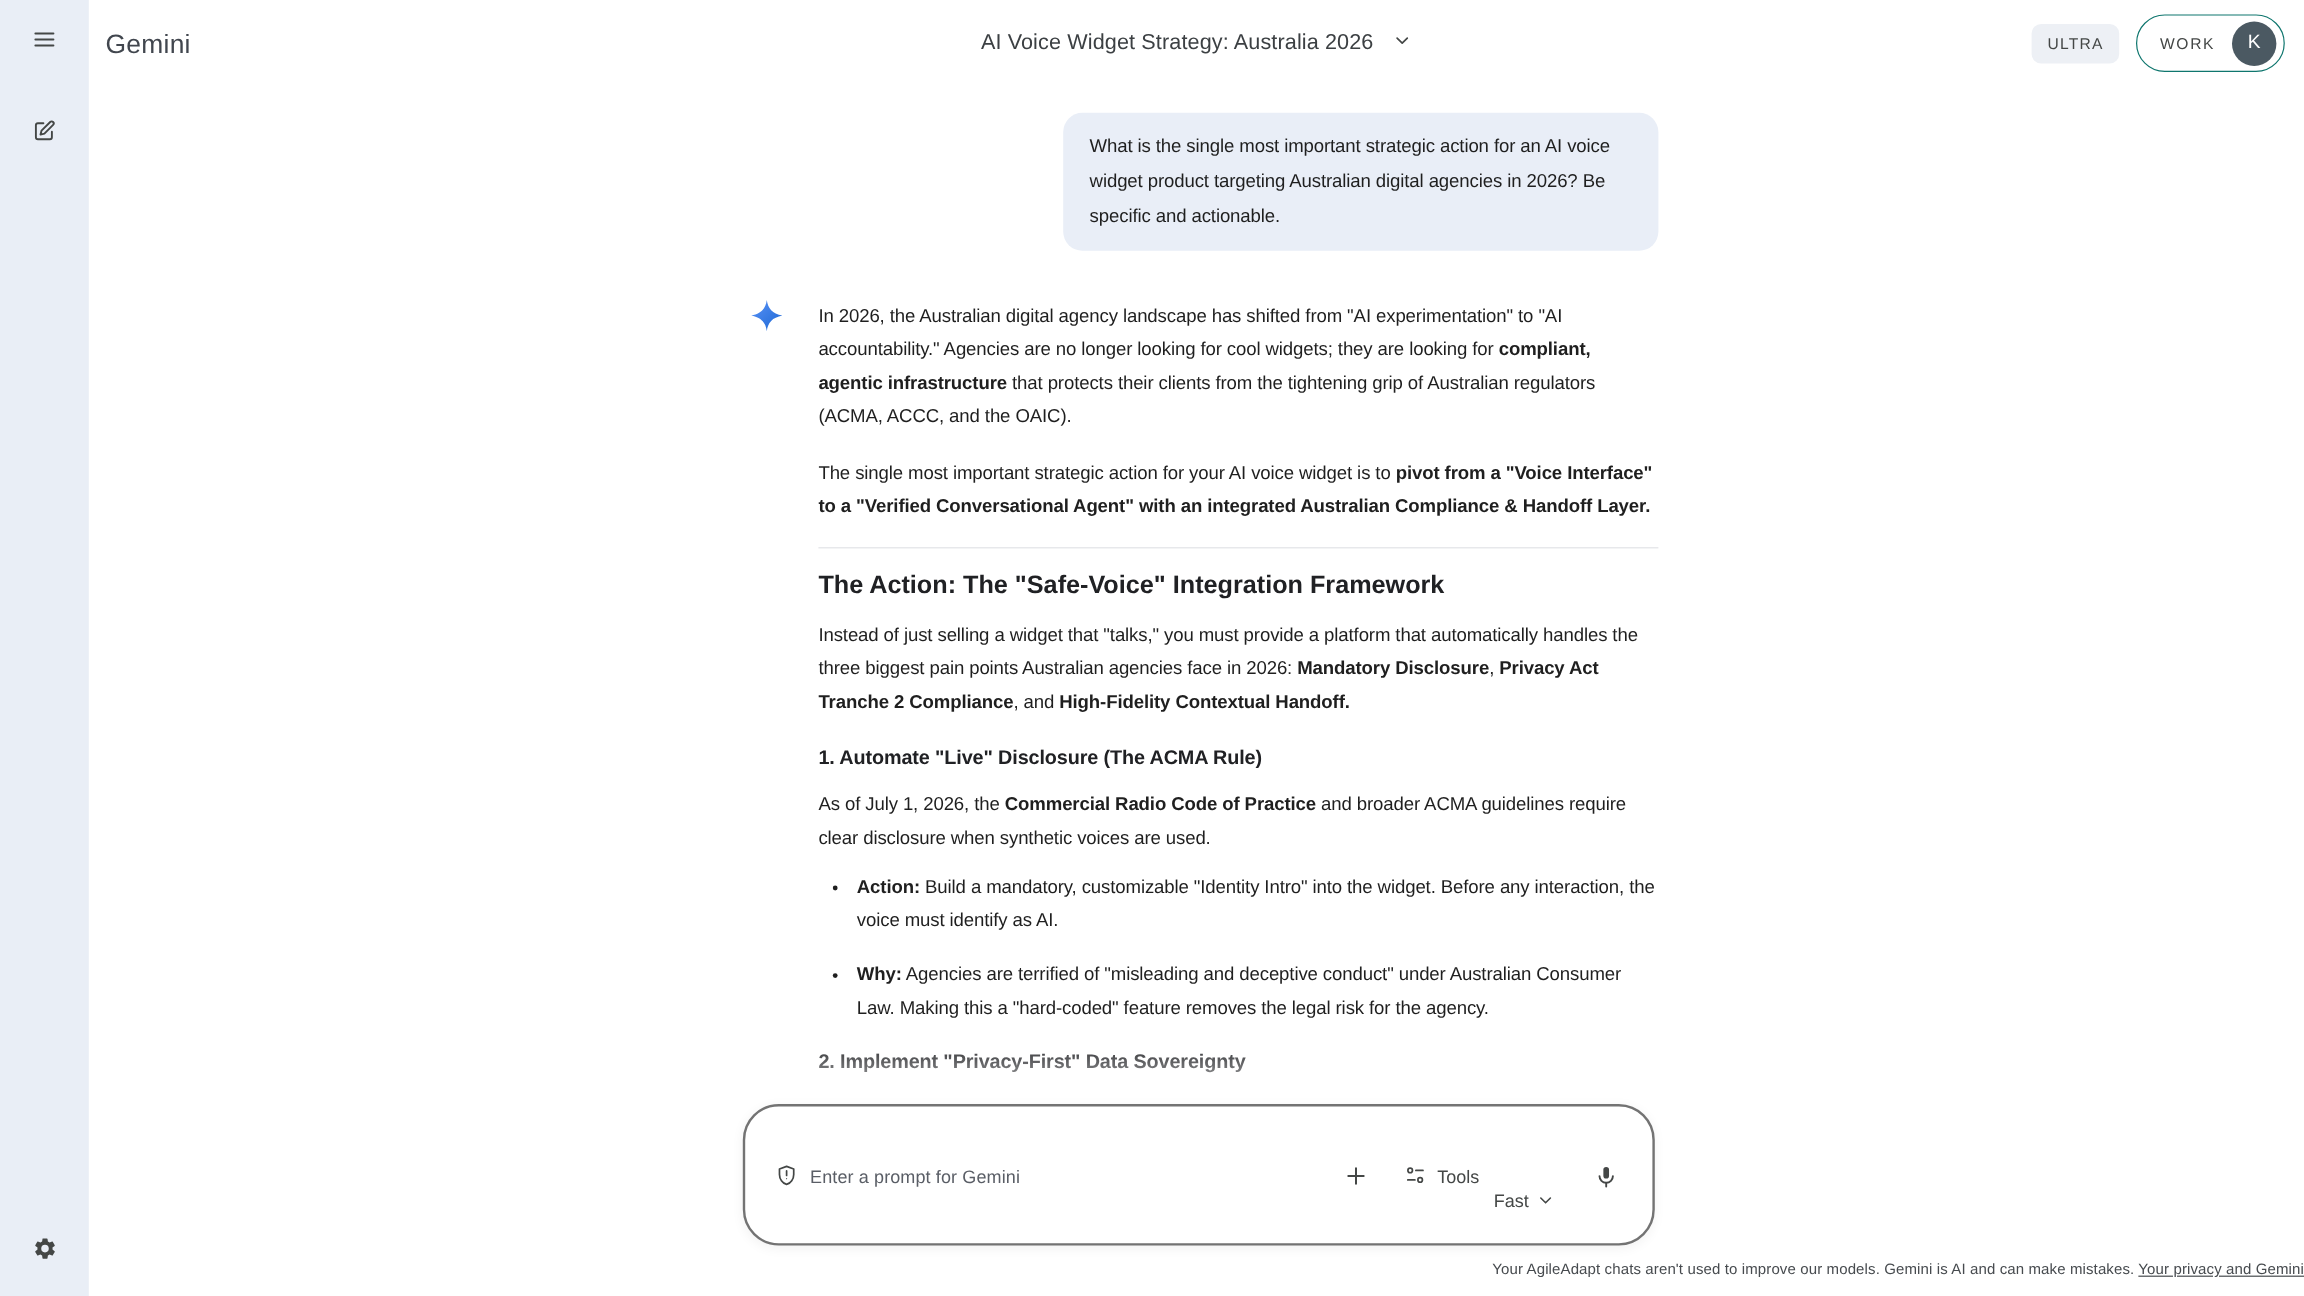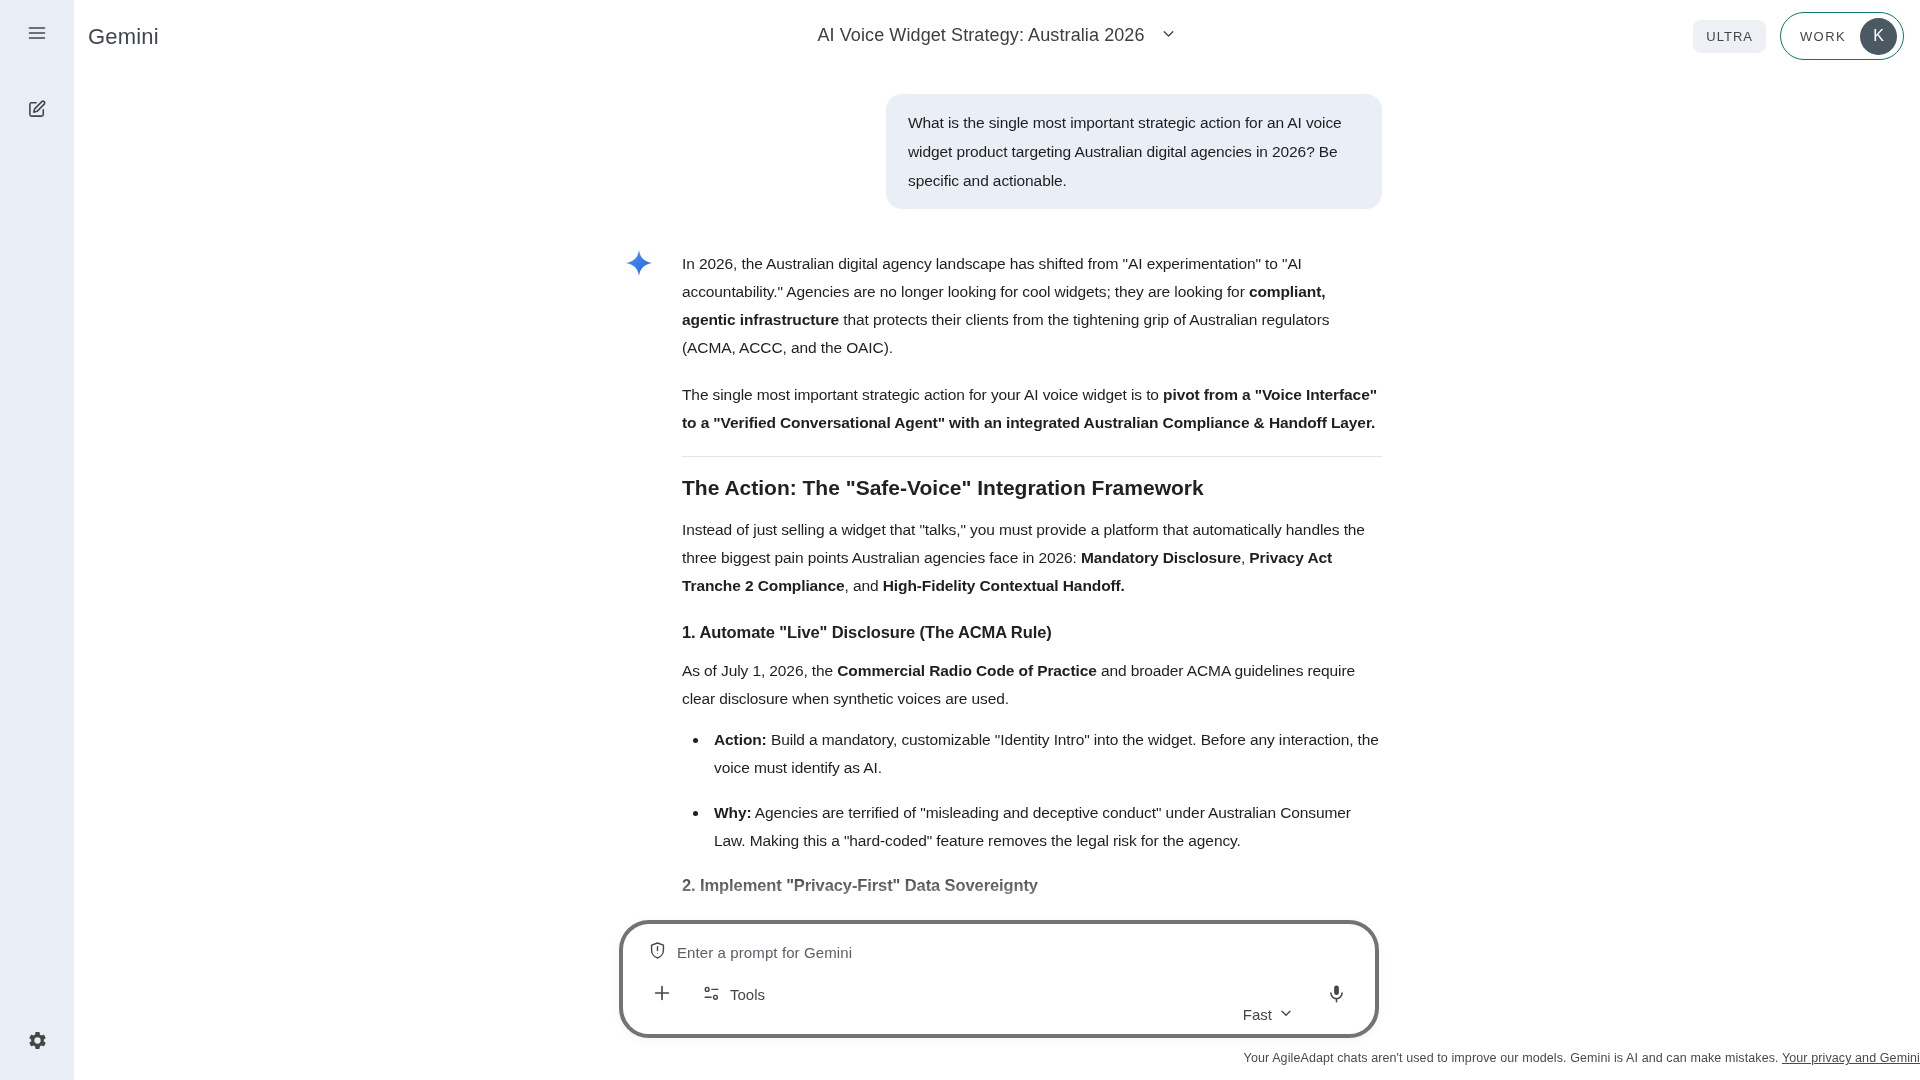--- a/index.html
+++ b/index.html
@@ -84,24 +84,24 @@
 
   
   .fade {
     position:absolute; left:74px; right:0; top:866px; height:84px; z-index:10;
     background:linear-gradient(to bottom, rgba(255,255,255,0) 0%, #ffffff 78%);
   }
 
   
   .composer {
     position:absolute; left:619px; top:920px; width:760px; height:118px; z-index:25;
-    background:#fff; border:4px solid #737373; border-radius:30px;
+    background:#fff; border:2px solid #737373; border-radius:30px;
     box-shadow:0 2px 10px rgba(0,0,0,.05);
     padding:17px 21px 12px 21px;
-    display:flex; flex-direction:column; justify-content:space-between;
+    display:flex; flex-direction:row; justify-content:space-between;
   }
   .composer-row1 { display:flex; align-items:center; gap:10px; padding-left:4px; }
   .composer-placeholder { font-size:15px; color:#5a5e66; letter-spacing:.1px; }
   .composer-row2 { display:flex; align-items:center; }
   .composer-row2 .plus-btn { margin-right:16px; width:36px; height:36px; }
   .tools-btn {
     background:none; border:none; cursor:pointer; font-family:inherit;
     display:flex; align-items:center; gap:9px; color:#444746; font-size:15px;
   }
   .spacer { flex:1; }

